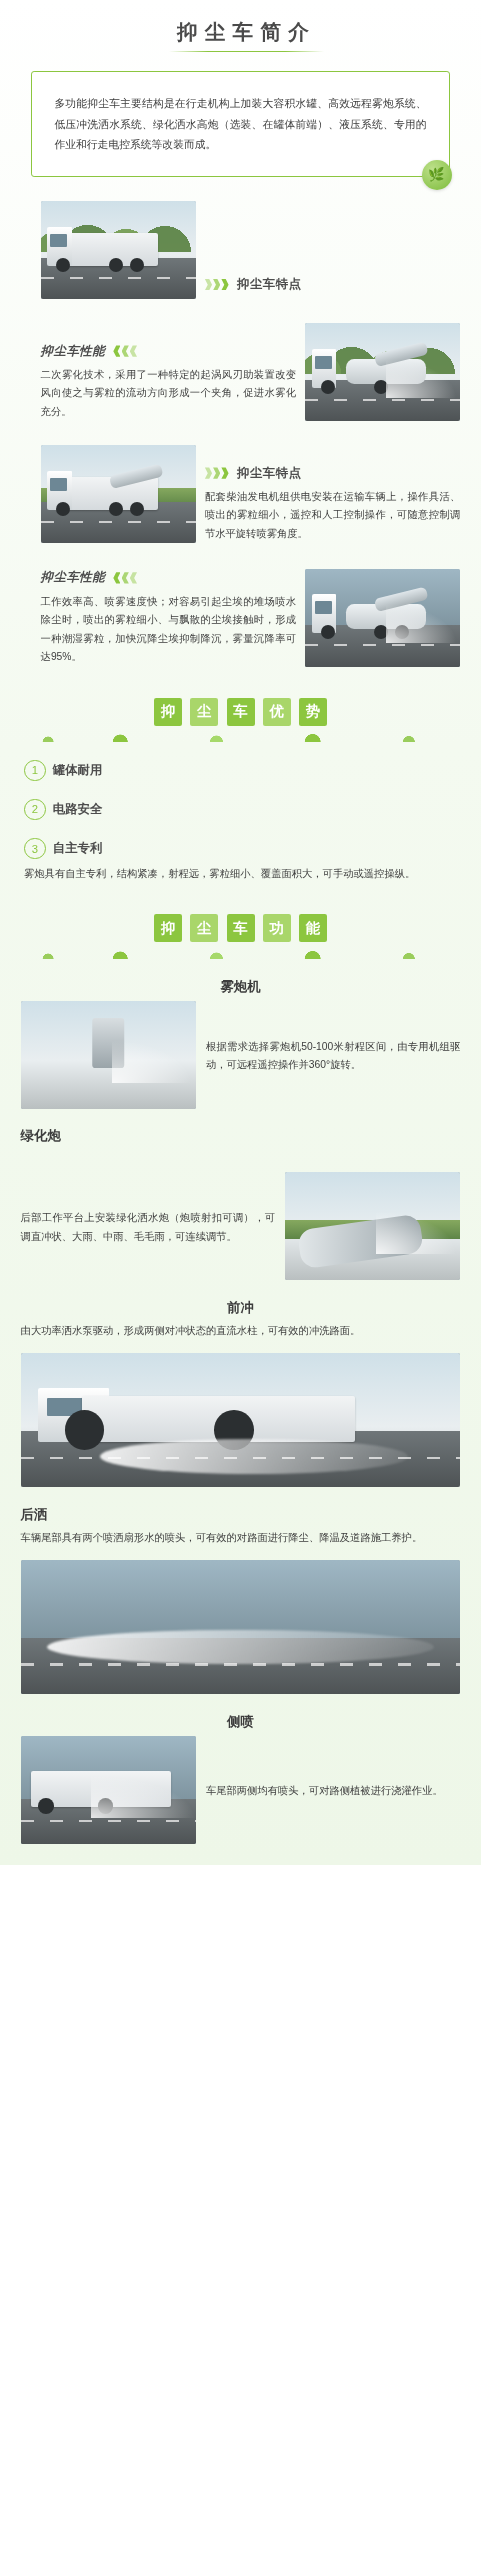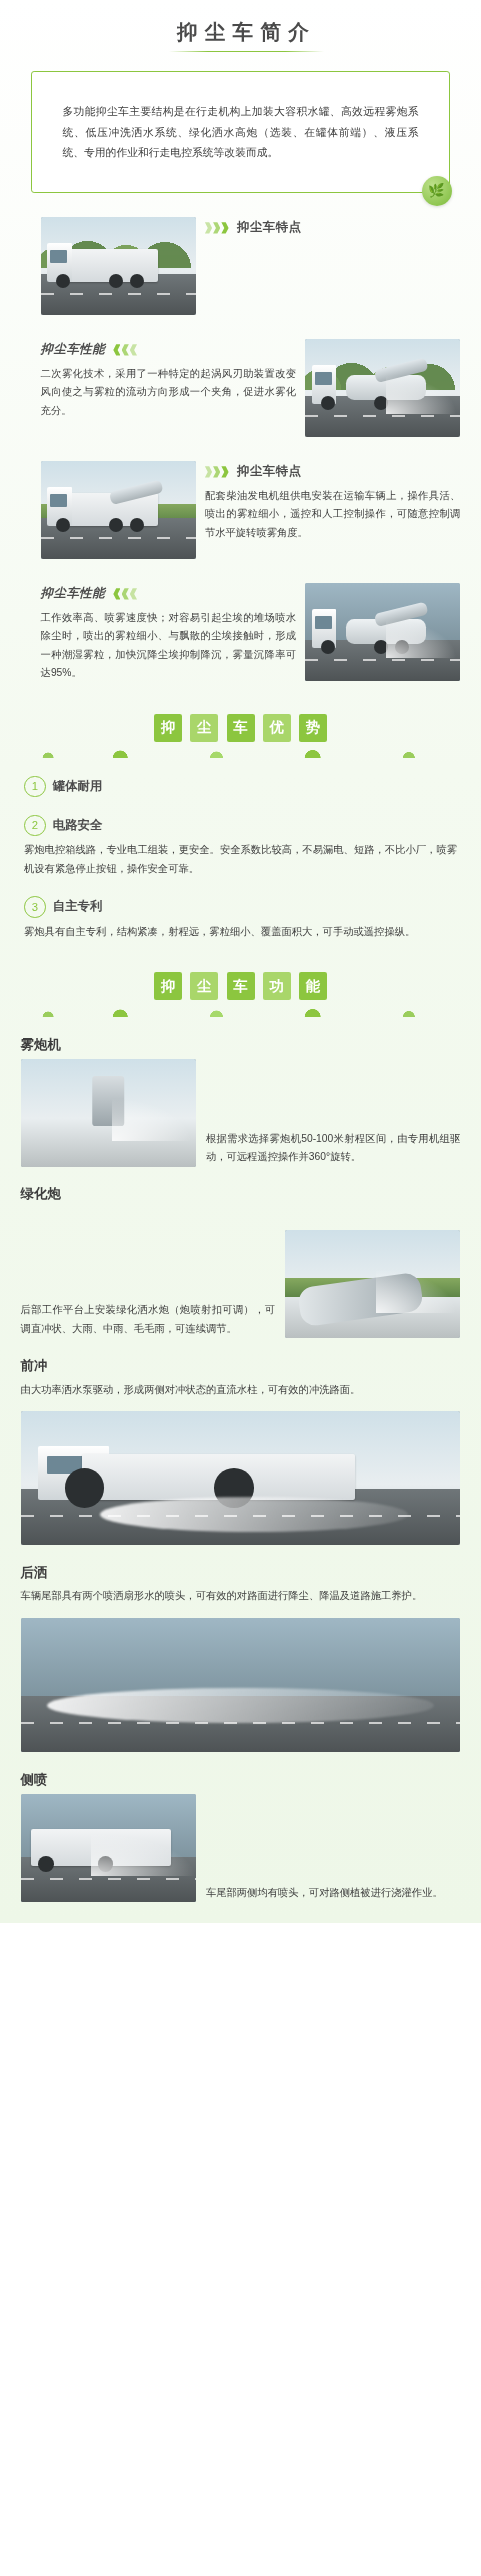--- a/index.html
+++ b/index.html
@@ -41,21 +41,21 @@
   
   .intro-box {
     margin: 5.2px 31px 0 31px;
     border: 1px solid #8cc63f;
     border-radius: 3.1px;
     background: #ffffff;
     padding: 13.4px 14.4px;
     position: relative;
   }
   .intro-box p {
-    margin: 16px;
+    margin: 8px;
     font-size: 10.8px;
     line-height: 20.6px;
     color: #3d3d3d;
     text-align: justify;
   }
   .leaf-badge {
     position: absolute;
     right: -3.1px;
     bottom: -13.4px;
     width: 30px;
@@ -66,21 +66,21 @@
     align-items: center;
     justify-content: center;
     color: #fff;
     font-size: 13.4px;
     box-shadow: 0 1px 3.1px rgba(0,0,0,0.15);
   }
 
   
   .feature {
     display: flex;
-    align-items: flex-start;
+    align-items: flex-end;
     margin: 24px 20.6px 0 20.6px;
     gap: 9.3px;
     padding-left: 20px;
   }
   .feature.reverse { flex-direction: row-reverse; }
 
   .feature-photo {
     width: 155px;
     flex: 0 0 155px;
     height: 98px;
@@ -201,25 +201,25 @@
   
   .func {
     margin: 18.5px 20.6px 0 20.6px;
   }
   .func-title {
     font-size: 13.4px;
     font-weight: bold;
     color: #3d3d3d;
     margin-bottom: 5.2px;
   }
-  .func-title.center { text-align: left; margin-top: 19px; }
+  .func-title.center { text-align: center; margin-top: 19px; }
   .func-row {
     display: flex;
     gap: 10.3px;
-    align-items: flex-end;
+    align-items: center;
   }
   .func-row.reverse { flex-direction: row-reverse; margin-top: 27px; }
   .func-photo {
     flex: 0 0 175px;
     height: 108px;
     border-radius: 2.1px;
     overflow: hidden;
     position: relative;
     background: #8fa3ab;
   }
@@ -392,21 +392,20 @@
       <span class="adv-num">1</span>
       <span class="adv-title">罐体耐用</span>
     </div>
   </div>
 
   <div class="adv">
     <div class="adv-head">
       <span class="adv-num">2</span>
       <span class="adv-title">电路安全</span>
     </div>
-    <div class="adv-body">雾炮电控箱线路，专业电工组装，更安全。安全系数比较高，不易漏电、短路，不比小厂，喷雾机设有紧急停止按钮，操作安全可靠。</div>
   </div>
 
   <div class="adv">
     <div class="adv-head">
       <span class="adv-num">3</span>
       <span class="adv-title">自主专利</span>
     </div>
     <div class="adv-body">雾炮具有自主专利，结构紧凑，射程远，雾粒细小、覆盖面积大，可手动或遥控操纵。</div>
   </div>
 

